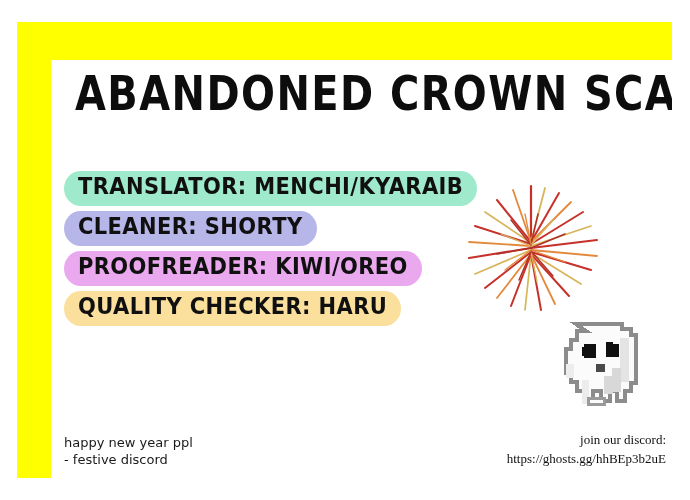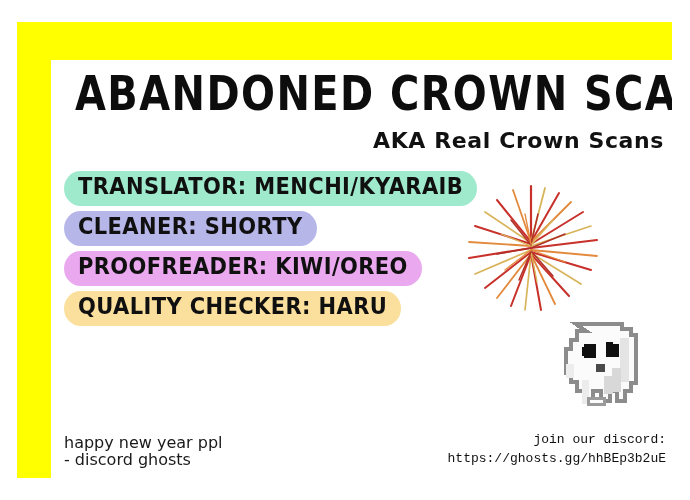--- a/index.html
+++ b/index.html
@@ -92,31 +92,31 @@
     transform-origin: left center;
   }
   .pill-row { line-height: 0; }
 
   
   #note {
     position: absolute;
     left: 13px;
     bottom: 16px;
     font-family: "DejaVu Sans", sans-serif;
-    font-size: 16px;
+    font-size: 13px;
     line-height: 17px;
     color: #1a1a1a;
     white-space: nowrap;
   }
   #discord {
     position: absolute;
     right: 6px;
     bottom: 16px;
     text-align: right;
-    font-family: Liberation Mono, monospace;
+    font-family: Liberation Serif, serif;
     font-size: 13px;
     line-height: 19px;
     color: #111111;
     white-space: nowrap;
   }
 
   
   #firework {
     position: absolute;
     left: 400px;
@@ -134,21 +134,20 @@
 </style>
 </head>
 <body>
 
 <div id="page">
 
   <div id="frame">
     <div id="panel">
 
       <div id="title">ABANDONED CROWN SCANS</div>
-      <div id="subtitle">AKA Real Crown Scans</div>
 
       <div id="credits">
           <div class="pill-row"><span class="pill" style="background: rgb(159, 233, 205);">TRANSLATOR: MENCHI/KYARAIB</span></div>
           <div class="pill-row"><span class="pill" style="background: rgb(183, 182, 233);">CLEANER: SHORTY</span></div>
           <div class="pill-row"><span class="pill" style="background: rgb(234, 168, 239);">PROOFREADER: KIWI/OREO</span></div>
           <div class="pill-row"><span class="pill" style="background: rgb(251, 223, 156);">QUALITY CHECKER: HARU</span></div>
         </div>
 
       <svg id="firework" viewBox="0 0 160 140">
         <g stroke-linecap="round" fill="none">
@@ -210,21 +209,21 @@
         <rect x="70" y="54" width="13" height="13" fill="#101010"></rect>
         <rect x="70" y="52" width="7" height="4" fill="#101010"></rect>
 
         <rect x="60" y="74" width="9" height="8" fill="#4a4a4a"></rect>
 
         <rect x="52" y="108" width="16" height="6" fill="#fbfbfb" stroke="#9a9a9a" stroke-width="3"></rect>
       </svg>
 
       <div id="note">
         <div>happy new year ppl</div>
-        <div>- discord ghosts</div>
+        <div>- festive discord</div>
       </div>
 
       <div id="discord">
         <div>join our discord:</div>
         <div>https://ghosts.gg/hhBEp3b2uE</div>
       </div>
 
     </div>
   </div>
 </div>

